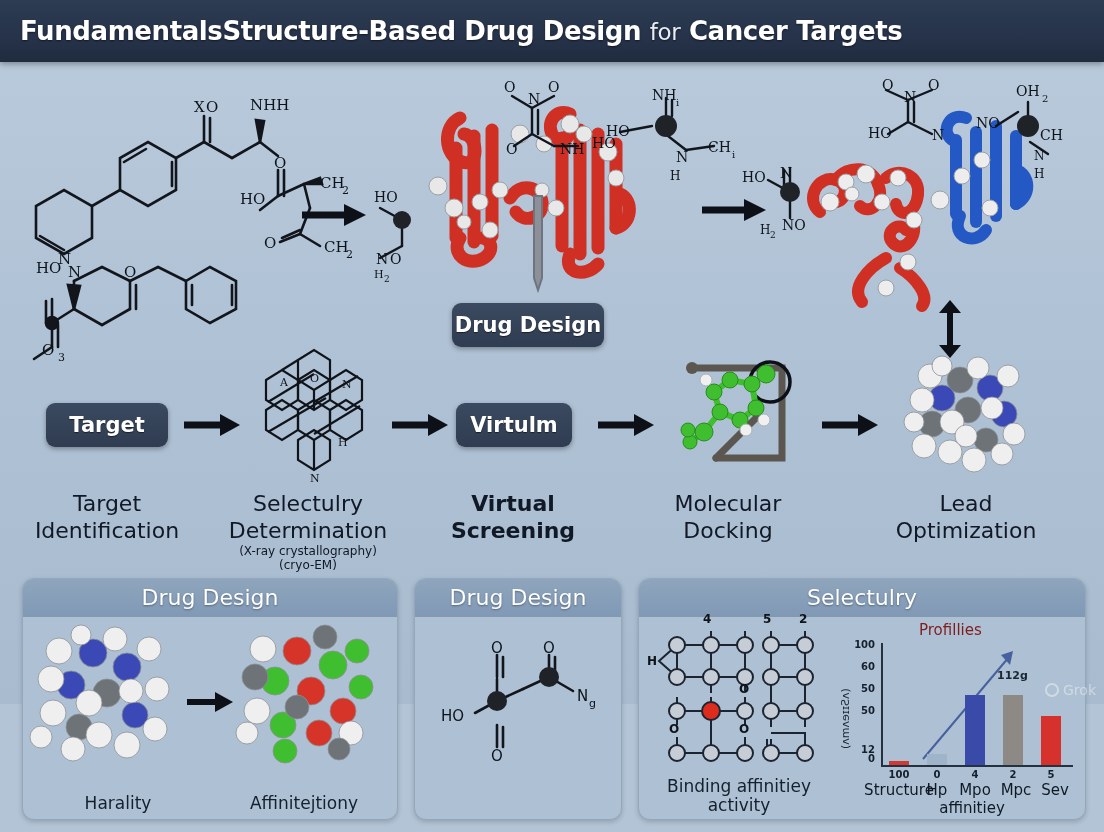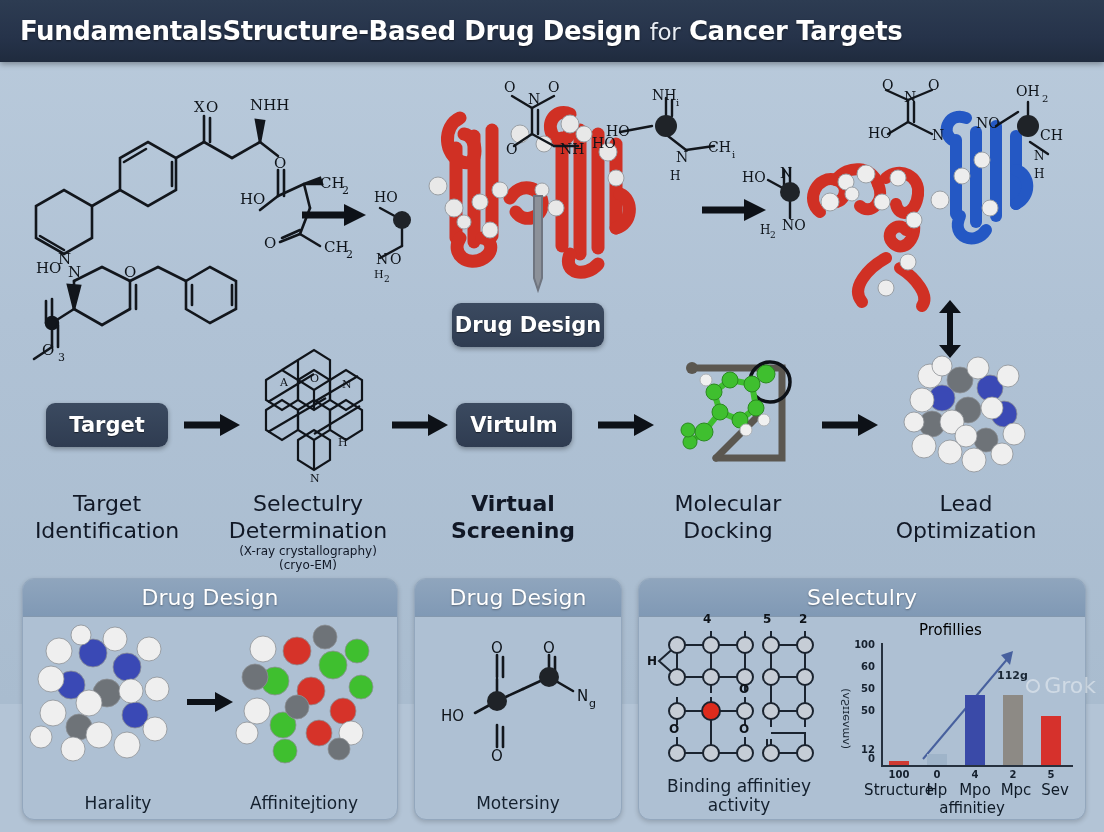--- a/index.html
+++ b/index.html
@@ -71,26 +71,26 @@
   .cap2 { position:absolute; bottom:6px; text-align:center; font-size:17px; color:#14202e; }
 
   
   .chart { position:absolute; }
   .tickv { position:absolute; font-size:10px; color:#15202e; text-align:right; font-weight:bold;}
   .xtick { position:absolute; font-size:10px; color:#15202e; text-align:center; font-weight:bold;}
   .xcat  { position:absolute; font-size:15px; color:#0f1a27; text-align:center; }
   .bar   { position:absolute; bottom:0; }
   .ylab  { position:absolute; font-size:11px; color:#1a2735;
            transform:rotate(-90deg); transform-origin:left top; white-space:nowrap;}
-  .ctitle{ position:absolute; font-size:15px; color:#000000; }
+  .ctitle{ position:absolute; font-size:15px; color:#7f1d1d; }
   .barval{ position:absolute; font-size:11px; font-weight:bold; color:#1a2735;}
 
   .watermark{
     position:absolute; right:8px; bottom:6px;
-    font-size:22px; color:rgba(255,255,255,.42);
+    font-size:14px; color:rgba(255,255,255,.42);
     display:flex; align-items:center; gap:4px;
     font-family:"DejaVu Sans", sans-serif;
   }
   .wm-ring{ width:14px;height:14px;border:2px solid rgba(255,255,255,.42);
             border-radius:50%; display:inline-block;}
 
   .chem { position:absolute; }
   .chem text { font-family:"DejaVu Serif", serif; }
   svg { overflow:visible; }
 </style>
@@ -607,23 +607,20 @@
         </g>
         <g fill="#0e1319" font-size="15">
           <text x="54" y="10">O</text>
           <text x="106" y="10">O</text>
           <text x="4" y="78">HO</text>
           <text x="140" y="58">N</text>
             <text x="152" y="64" font-size="11">g</text>
           <text x="54" y="118">O</text>
         </g>
       </svg>
-      <div class="panel-cap">
-        <span>Motersiny</span>
-      </div>
     </div>
   </div>
 
   <div class="panel" style="left:638px; top:578px; width:448px; height:242px;">
     <div class="panel-head">
       <span>Selectulry</span>
     </div>
     <div class="panel-body">
 
       <svg style="position:absolute; left:10px; top:8px;" width="180" height="150" viewBox="0 0 180 150">

